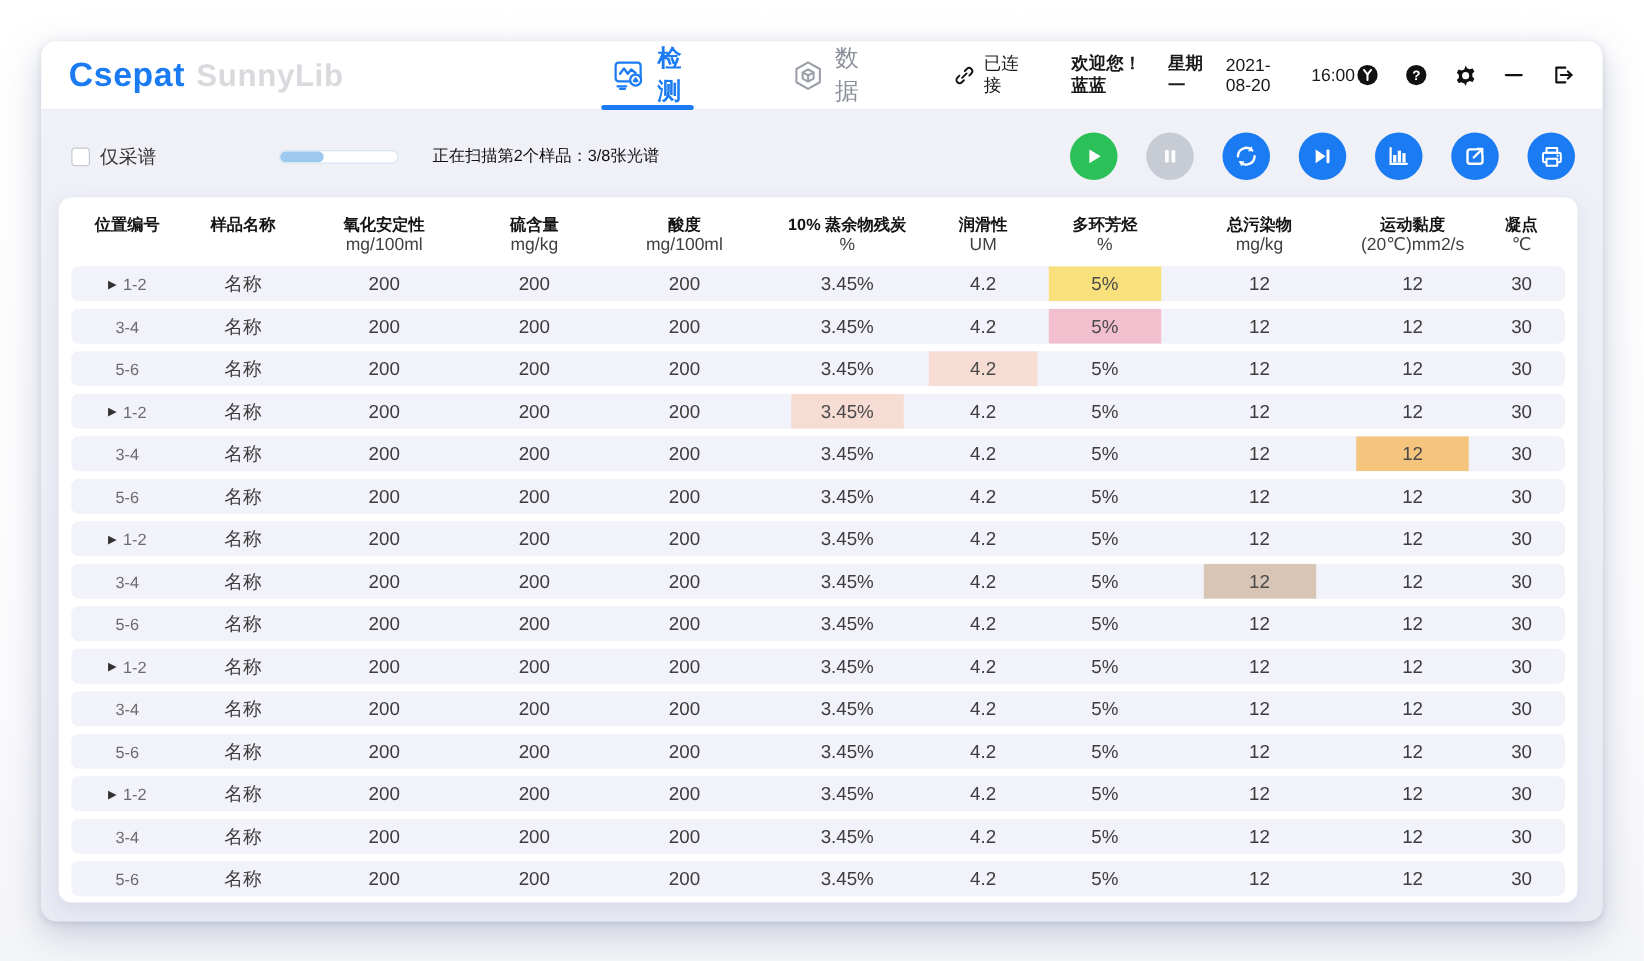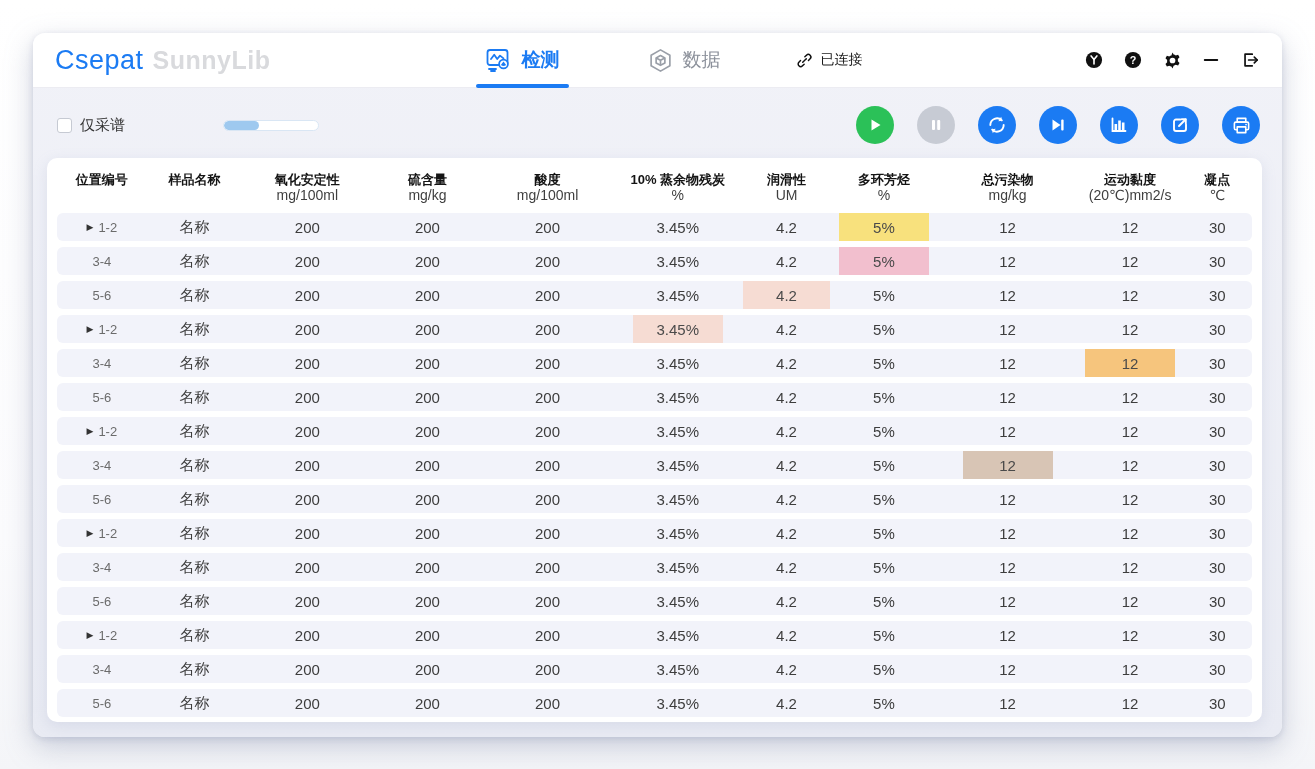--- a/index.html
+++ b/index.html
@@ -14,21 +14,21 @@
     border-radius:12px; overflow:hidden;
     background: linear-gradient(180deg,#f1f2f8 0%,#e9ebf3 100%);
     box-shadow: 0 10px 28px rgba(130,140,170,.38), 0 2px 6px rgba(130,140,170,.25);
   }
   
   .hdr {
     height:55px; background:#fff; display:flex; align-items:center;
     padding:0 22px; border-bottom:1px solid #ececf2; position:relative;
   }
   .logo { display:flex; align-items:baseline; }
-  .logo-main { font-size:27px; font-weight:normal; color:#1b7bf3; letter-spacing:.5px; }
+  .logo-main { font-size:27px; font-weight:bold; color:#1b7bf3; letter-spacing:.5px; }
   .logo-sub  { font-size:25px; font-weight:bold; color:#d9dadd; margin-left:9px; letter-spacing:.5px; }
   .tabs { display:flex; margin-left:212px; gap:81px; height:55px; }
   .tab { display:flex; align-items:center; gap:9px; font-size:19px; color:#8b909a; position:relative; cursor:pointer; padding:0 4px; }
   .tab.active { color:#1b7bf3; font-weight:bold; }
   .tab.active::after { content:""; position:absolute; left:-6px; right:-6px; bottom:0; height:4px; background:#1b7bf3; border-radius:2px; }
   .conn { display:flex; align-items:center; gap:7px; margin-left:72px; font-size:14px; color:#1a1a1a; }
   .welcome { display:flex; align-items:center; gap:15px; margin-left:40px; font-size:14px; color:#1a1a1a; }
   .welcome .bold { font-weight:bold; }
   .win-icons { margin-left:auto; display:flex; align-items:center; gap:19px; color:#111; }
   .win-icons .wi { width:20px; height:20px; display:flex; align-items:center; justify-content:center; cursor:pointer; }
@@ -119,20 +119,26 @@
       <span>
         <svg width="17" height="17" viewBox="0 0 24 24" fill="none" stroke="#111" stroke-width="2.1" stroke-linecap="round">
           <path d="M9.5 14.5 L14.5 9.5"></path>
           <path d="M11.5 17.2 l-2.3 2.3 a3.6 3.6 0 0 1 -5.1 -5.1 l2.3 -2.3"></path>
           <path d="M12.5 6.8 l2.3 -2.3 a3.6 3.6 0 0 1 5.1 5.1 l-2.3 2.3"></path>
         </svg>
       </span>
       <span>已连接</span>
     </div>
 
+    <div class="welcome">
+      <span class="bold">欢迎您！蓝蓝</span>
+      <span class="bold">星期一</span>
+      <span>2021-08-20</span>
+      <span>16:00</span>
+    </div>
 
     <div class="win-icons">
       <span class="wi">
         <svg width="18" height="18" viewBox="0 0 20 20">
           <circle cx="10" cy="10" r="9" fill="#111"></circle>
           <g stroke="#fff" stroke-width="1.8" stroke-linecap="round">
             <line x1="6.8" y1="5.5" x2="10" y2="9.4"></line>
             <line x1="13.2" y1="5.5" x2="10" y2="9.4"></line>
             <line x1="10" y1="9.4" x2="10" y2="14.5"></line>
           </g>
@@ -167,20 +173,21 @@
 
   <div class="toolbar">
     <span class="chk"></span>
     <span class="chk-label">仅采谱</span>
 
 
 
     <div class="progress">
       <div class="fill" id="progress-fill" style="width: 37.5%;"></div>
     </div>
+    <span class="scan-status">正在扫描第2个样品：3/8张光谱</span>
 
     <div class="actions">
       <button class="abtn green" title="">
         <svg width="16" height="16" viewBox="0 0 16 16">
             <polygon points="4.5,2.5 13.5,8 4.5,13.5" fill="#fff"></polygon>
           </svg>
       </button>
       <button class="abtn gray">
         <svg width="14" height="14" viewBox="0 0 14 14">
             <rect x="3" y="2" width="3" height="10" rx="1" fill="#fff"></rect>

